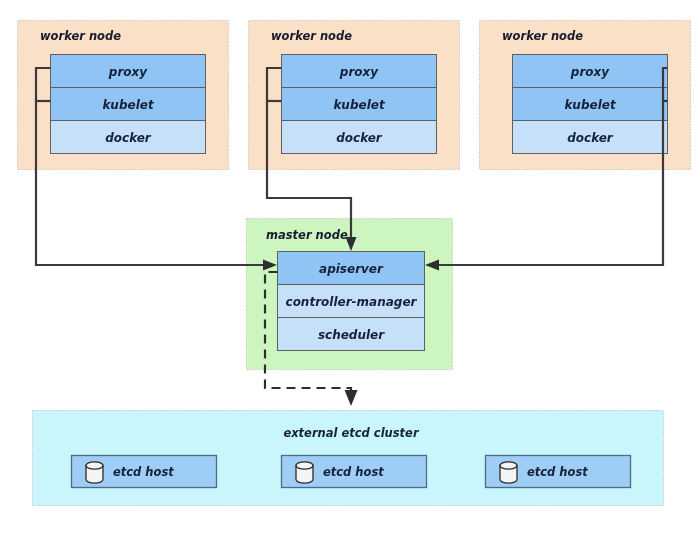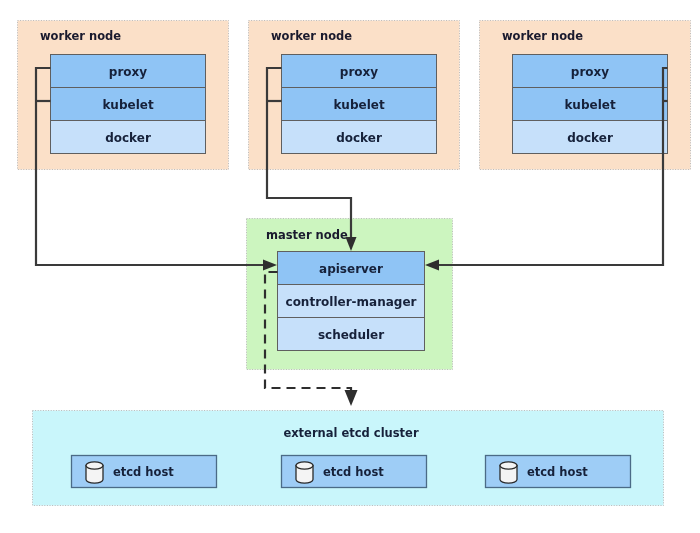--- a/index.html
+++ b/index.html
@@ -10,20 +10,21 @@
   body {
     width: 700px;
     height: 533px;
     font-family: "DejaVu Sans", "Liberation Sans", sans-serif;
     overflow: hidden;
   }
   #diagram {
     position: relative;
     width: 700px;
     height: 425px;
+    font-style: italic;
   }
   svg#canvas {
     position: absolute;
     top: 0;
     left: 0;
     width: 700px;
     height: 533px;
   }
   .grp-label {
     font-size: 11.5px;

